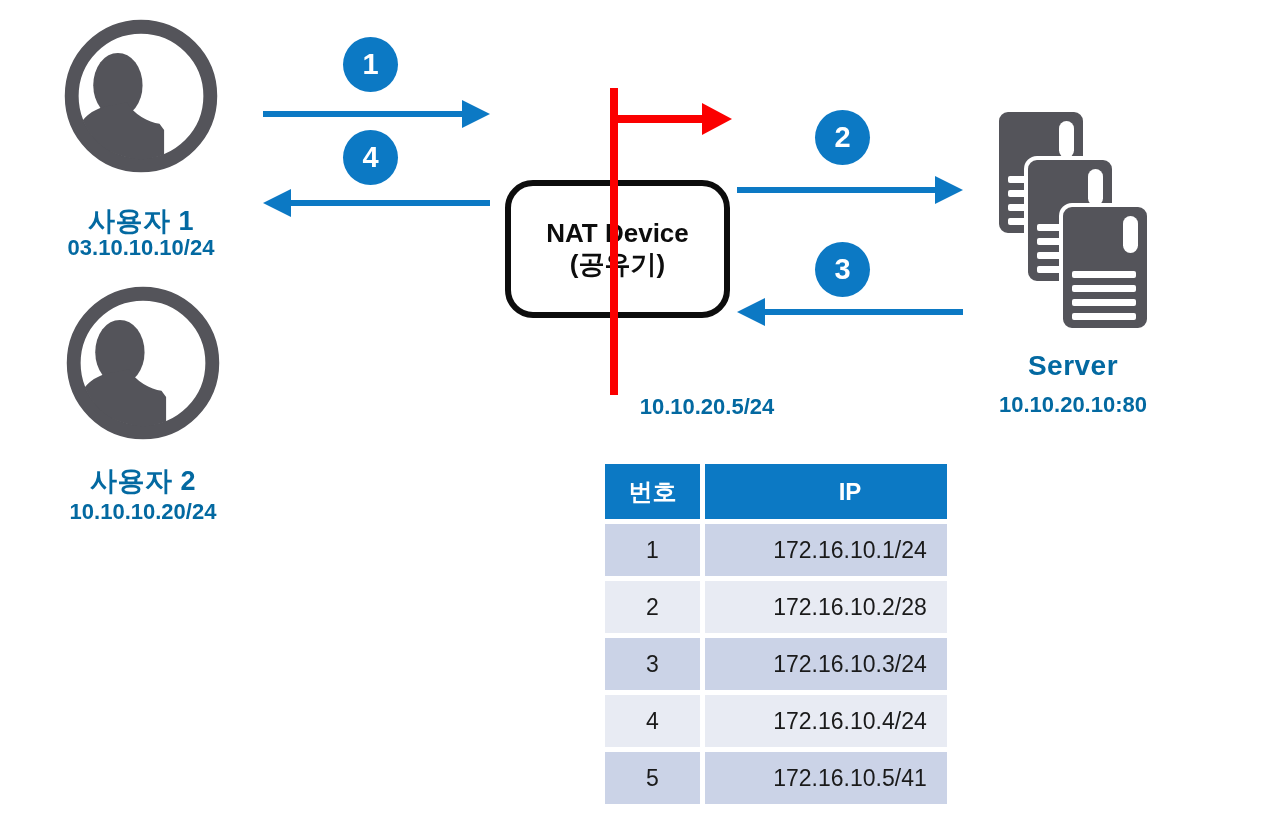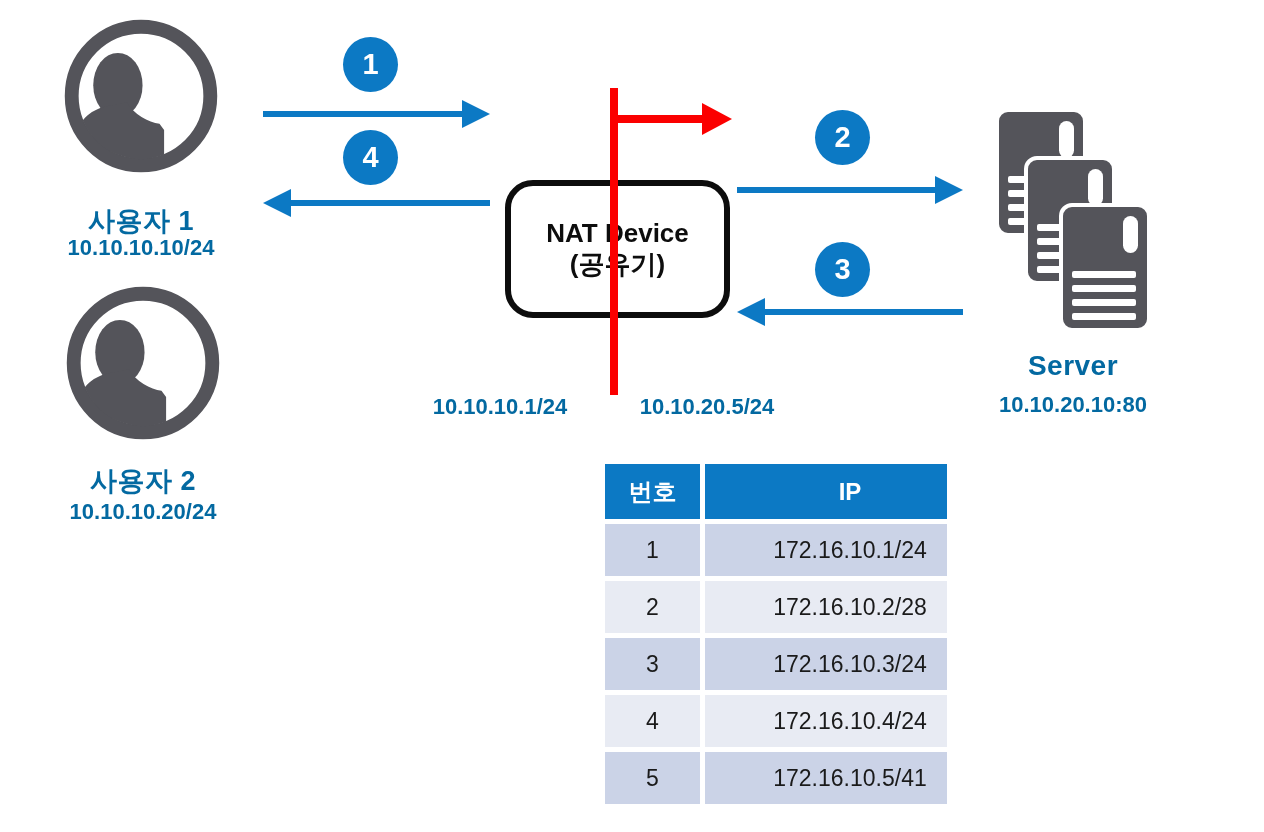--- a/index.html
+++ b/index.html
@@ -78,21 +78,21 @@
   <div class="abs" style="left:64px; top:19px; width:154px; height:154px;">
     <svg viewBox="0 0 100 100" width="154" height="154">
       <circle cx="50" cy="50" r="45" fill="none" stroke="#54545a" stroke-width="9"></circle>
       <g clip-path="url(#avclip)" fill="#54545a">
         <ellipse cx="35" cy="43" rx="16" ry="21"></ellipse>
         <path d="M7 97 L7 77 C10 63 21 57 32 56 L41 54 C45 62 55 67 62 68 L65 72 L65 97 Z"></path>
       </g>
     </svg>
   </div>
   <div class="lbl name-lbl" style="left:21px; top:203px; width:240px;">사용자 1</div>
-  <div class="lbl ip-lbl" style="left:21px; top:235px; width:240px;">10.10.10.10/24</div>
+  <div class="lbl ip-lbl" style="left:21px; top:235px; width:240px;">03.10.10.10/24</div>
 
   <div class="abs" style="left:66px; top:286px; width:154px; height:154px;">
     <svg viewBox="0 0 100 100" width="154" height="154">
       <circle cx="50" cy="50" r="45" fill="none" stroke="#54545a" stroke-width="9"></circle>
       <g clip-path="url(#avclip)" fill="#54545a">
         <ellipse cx="35" cy="43" rx="16" ry="21"></ellipse>
         <path d="M7 97 L7 77 C10 63 21 57 32 56 L41 54 C45 62 55 67 62 68 L65 72 L65 97 Z"></path>
       </g>
     </svg>
   </div>
@@ -124,21 +124,20 @@
   <div class="red-vline"></div>
   <div class="red-arrow">
     <div class="shaft"></div>
     <div class="head"></div>
   </div>
 
   <div class="nat-box">
     <div class="t">NAT Device</div>
     <div class="t">(공유기)</div>
   </div>
-  <div class="lbl ip-lbl" style="left:390px; top:394px; width:220px;">10.10.10.1/24</div>
   <div class="lbl ip-lbl" style="left:597px; top:394px; width:220px;">10.10.20.5/24</div>
 
   <div class="abs" style="left:995px; top:108px; width:158px; height:228px;">
     <svg viewBox="0 0 158 228" width="158" height="228">
       <g>
         <g transform="translate(0,0)">
           <rect x="2" y="2" width="88" height="125" rx="11" fill="#54545a" stroke="#ffffff" stroke-width="4"></rect>
           <rect x="64" y="13" width="15" height="37" rx="7.5" fill="#ffffff"></rect>
           <rect x="13" y="68" width="64" height="7" rx="2" fill="#ffffff"></rect>
           <rect x="13" y="82" width="64" height="7" rx="2" fill="#ffffff"></rect>

